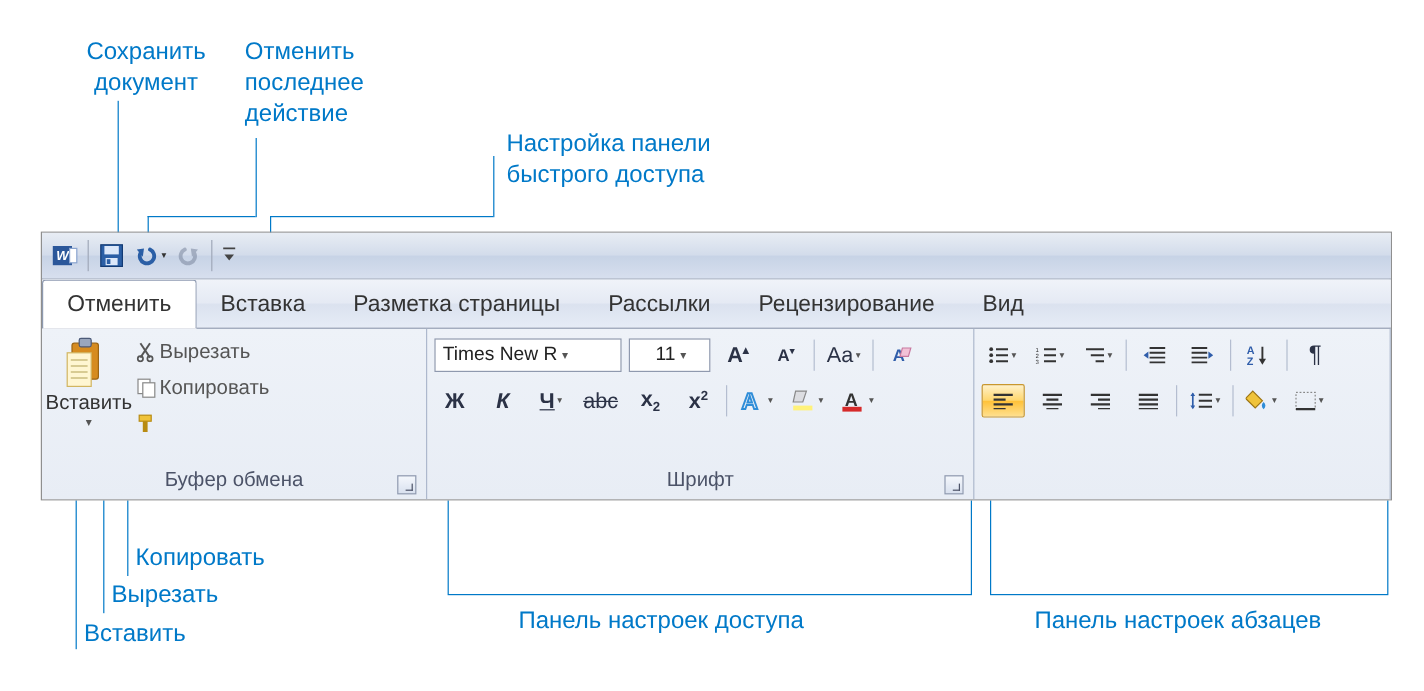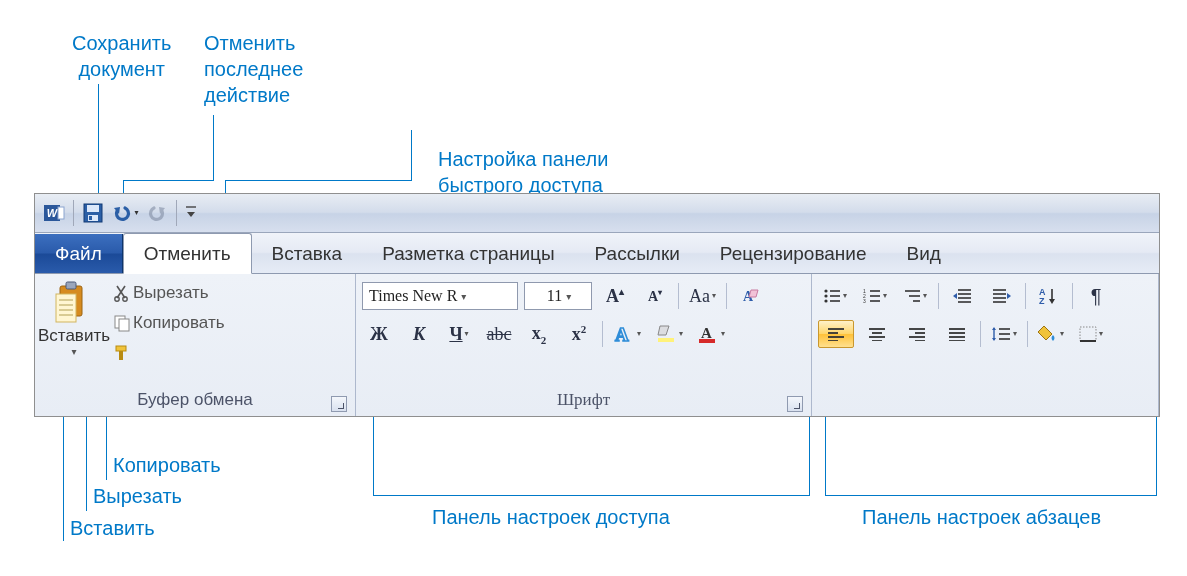--- a/index.html
+++ b/index.html
@@ -241,21 +241,21 @@
 
   <div class="callout" style="left:72px;top:30px;text-align:center;">
     <div style="white-space:pre;">Сохранить
 документ</div>
   </div>
   <div class="callout" style="left:204px;top:30px;">
     <div style="white-space:pre;">Отменить
 последнее
 действие</div>
   </div>
-  <div class="callout" style="left:438px;top:107px;margin-top:39px;">
+  <div class="callout" style="left:422px;top:107px;">
     <div style="white-space:pre;">Настройка панели
 быстрого доступа</div>
   </div>
   <div class="callout" style="left:113px;top:452px;">Копировать</div>
   <div class="callout" style="left:93px;top:483px;">Вырезать</div>
   <div class="callout" style="left:70px;top:515px;">Вставить</div>
   <div class="callout" style="left:432px;top:504px;">Панель настроек доступа</div>
   <div class="callout" style="left:862px;top:504px;">Панель настроек абзацев</div>
 
   <div class="blue-leader" style="left:98px;top:84px;width:1px;height:110px;"></div>
@@ -315,21 +315,20 @@
       <div class="qa-sep"></div>
       <div class="qa-btn" style="width:18px;">
         <svg width="14" height="20" viewBox="0 0 14 20">
           <line x1="2" y1="4" x2="12" y2="4" stroke="#444" stroke-width="1.4"></line>
           <path d="M3 9 L7 14 L11 9 Z" fill="#444"></path>
         </svg>
       </div>
     </div>
 
     <div class="tab-strip">
-      <div class="tab tab-file">Файл</div>
       <div class="tab tab-active">Отменить</div>
       <div class="tab">Вставка</div>
       <div class="tab">Разметка страницы</div>
       <div class="tab">Рассылки</div>
       <div class="tab">Рецензирование</div>
       <div class="tab">Вид</div>
     </div>
 
     <div class="groups">
 
@@ -378,21 +377,21 @@
               </span>
             </div>
           </div>
         </div>
         <div class="group-caption">
           <span>Буфер обмена</span>
           <div class="dlg-launcher"></div>
         </div>
       </div>
 
-      <div class="group" style="width:443px;font-family:Liberation Serif, serif;">
+      <div class="group" style="width:443px;">
         <div class="rows group-body">
           <div class="row">
             <div class="combo" style="width:148px;">
               <span>Times New R</span>
               <span class="dd">▾</span>
             </div>
             <div class="combo" style="width:60px;justify-content:center;">
               <span>11</span>
               <span class="dd">▾</span>
             </div>

